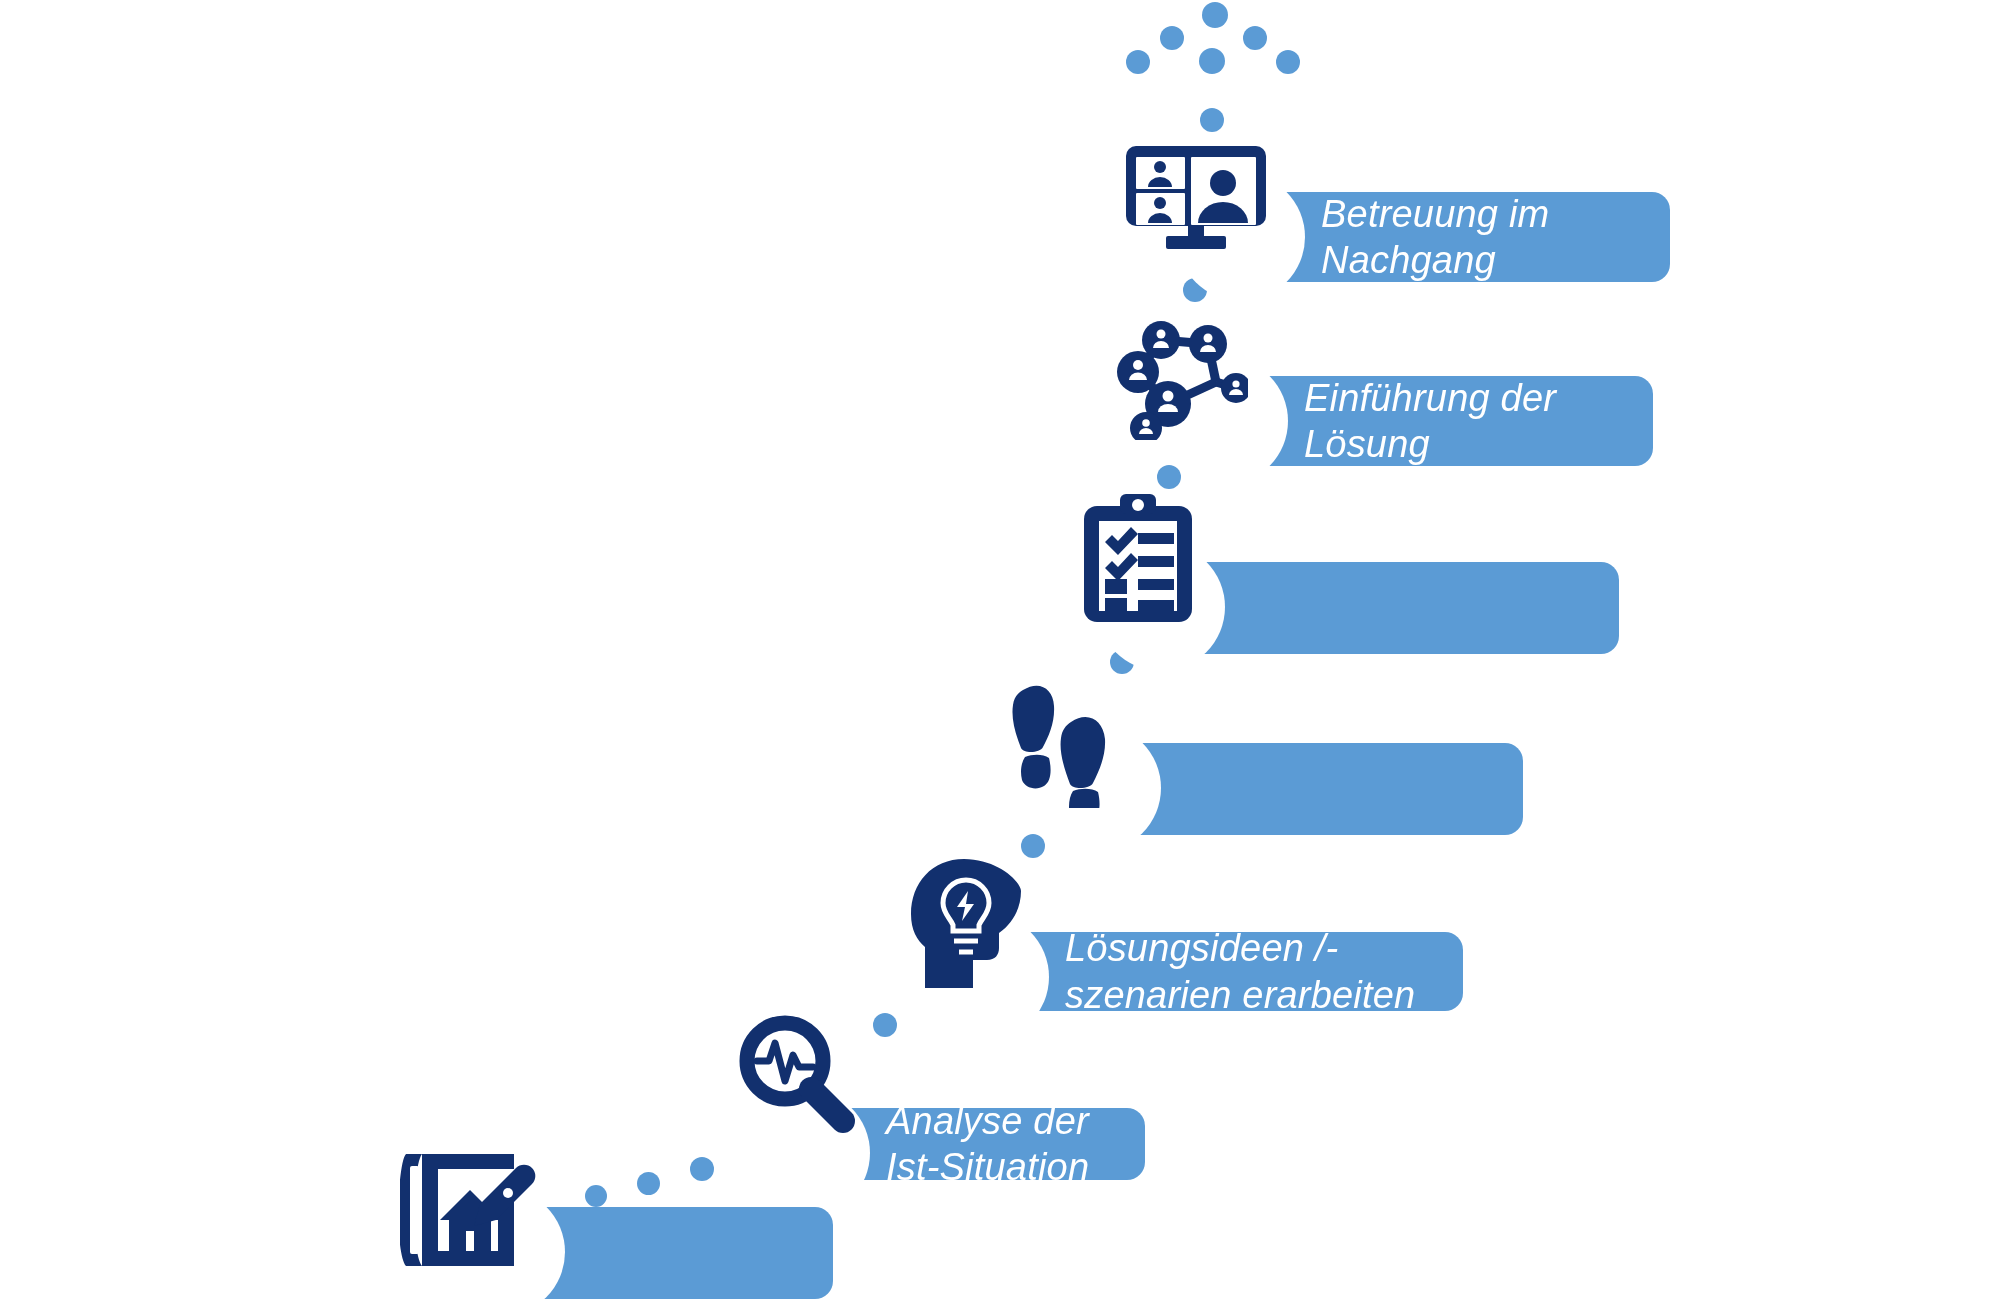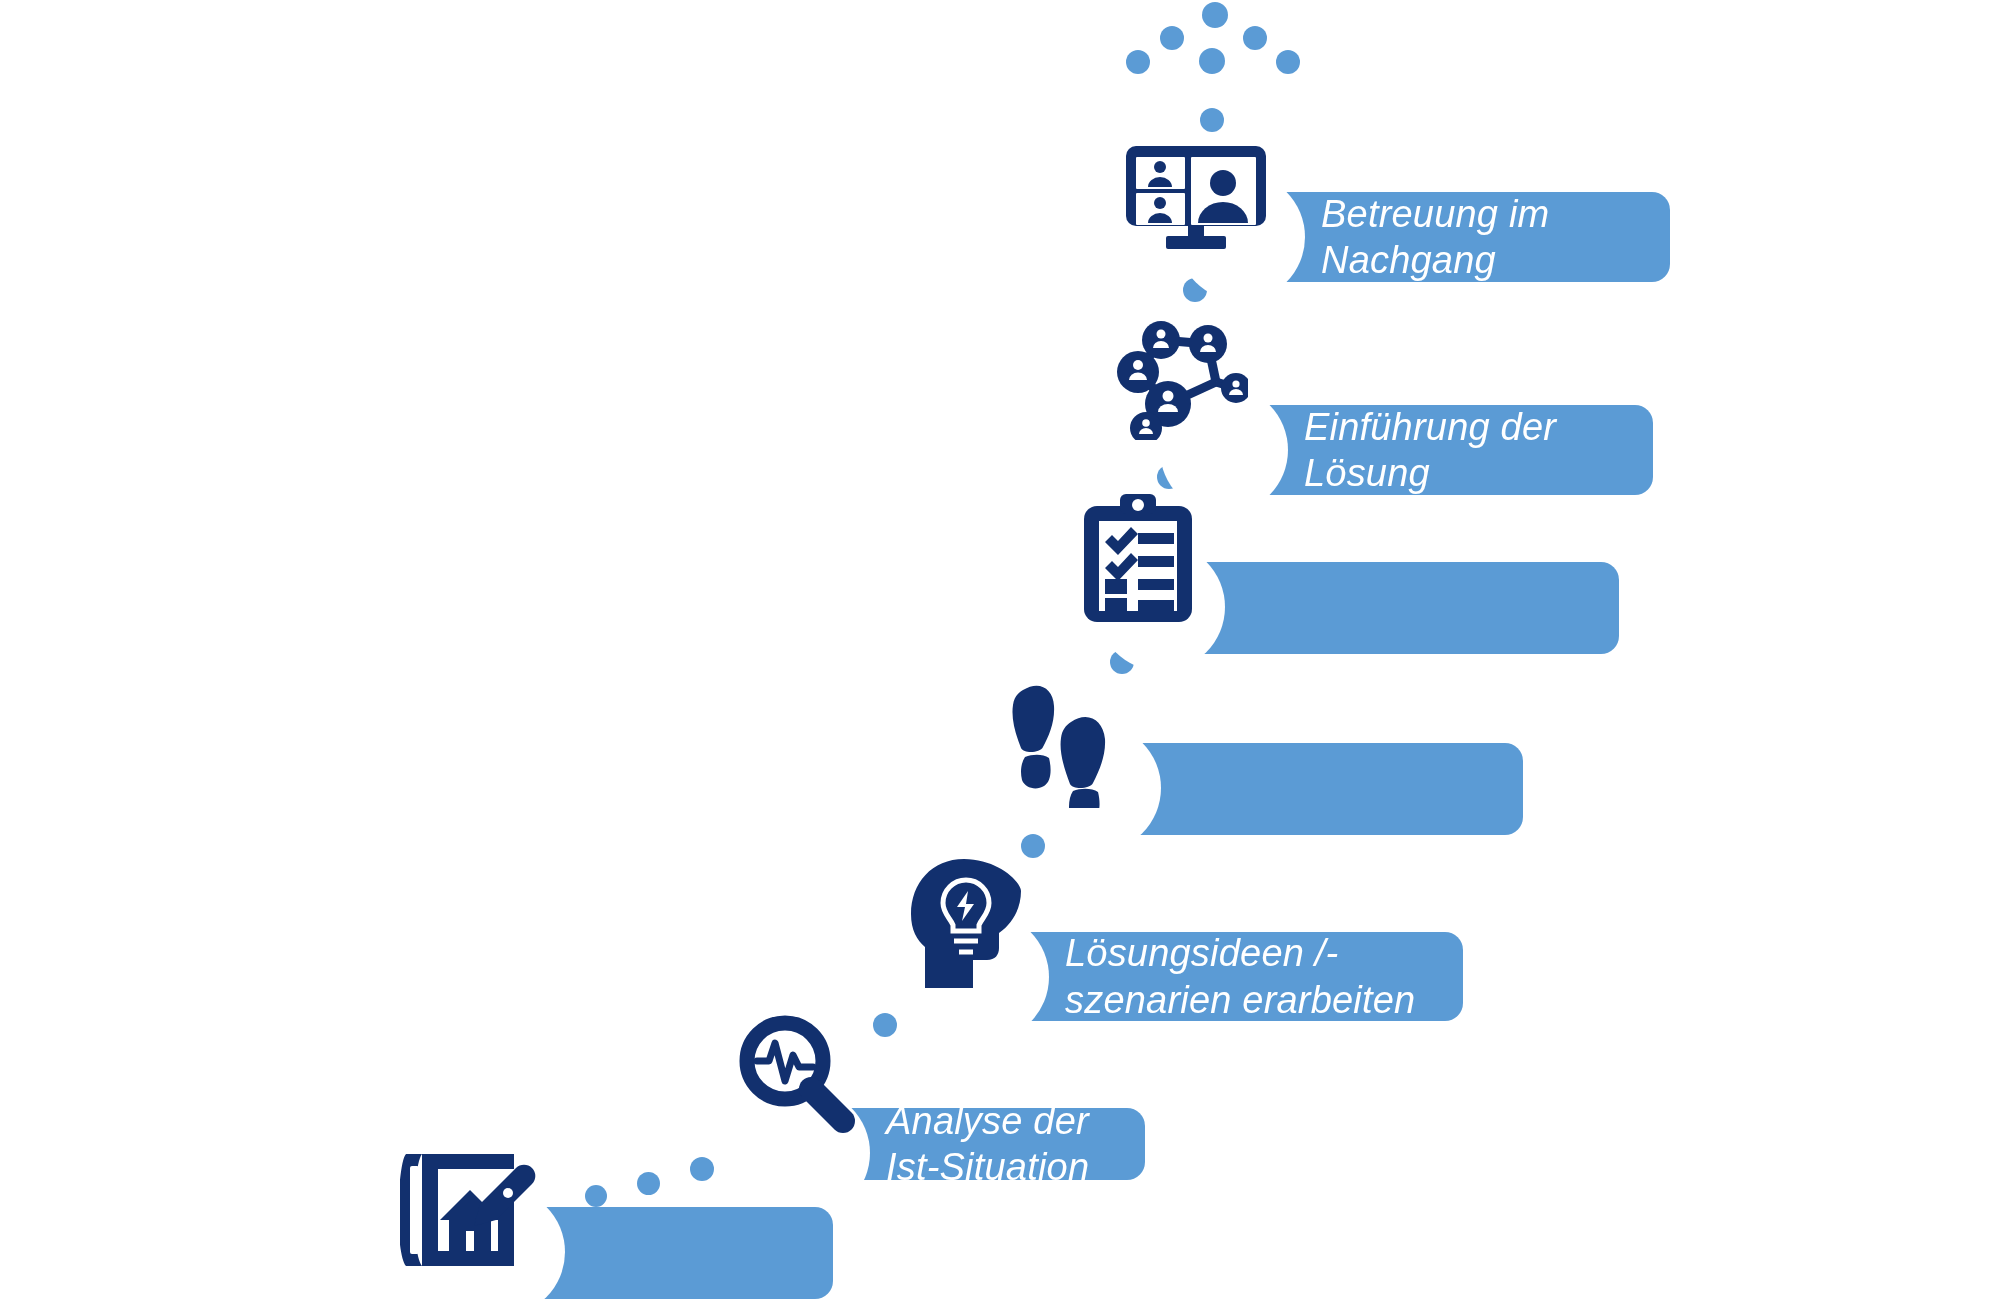--- a/index.html
+++ b/index.html
@@ -108,21 +108,21 @@
           <path d="M22 83 a12 10 0 0 1 24 0 z"></path>
 
           <circle cx="97" cy="43" r="13"></circle>
           <path d="M72 83 a25 21 0 0 1 50 0 z"></path>
         </g>
       </svg>
     </div>
   </div>
 
   <div class="step">
-    <div class="label-box" style="left:1226px;top:376px;width:427px;height:90px;margin-top:29px;">
+    <div class="label-box" style="left:1226px;top:376px;width:427px;height:90px;">
       <div class="crescent" style="left:-66px;top:-19px;width:128px;height:128px;"></div>
       <span class="label-text">Einführung der
 Lösung</span>
     </div>
     <div class="icon-wrap" style="left:1098px;top:310px;">
       <svg width="150" height="130" viewBox="0 0 150 130" aria-hidden="true">
         <g stroke="#12306e" stroke-width="9" fill="none">
           <path d="M63 30 L110 34"></path>
           <path d="M40 62 L63 30"></path>
           <path d="M110 34 L118 72"></path>
@@ -199,21 +199,21 @@
           <path d="M22 79 c8 -3 18 -3 24 1 c3 12 2 24 -5 28 c-8 5 -19 2 -22 -6 c-2 -8 -1 -17 3 -23 z"></path>
 
           <path d="M68 44 c16 -11 32 -3 34 17 c1 17 -6 32 -12 44 c-3 6 -20 7 -23 1 c-6 -16 -11 -32 -9 -46 c1 -8 5 -13 10 -16 z"></path>
           <path d="M70 113 c8 -3 19 -3 25 1 c3 12 2 25 -6 29 c-8 5 -19 2 -22 -6 c-2 -8 -1 -18 3 -24 z"></path>
         </g>
       </svg>
     </div>
   </div>
 
   <div class="step">
-    <div class="label-box" style="left:987px;top:932px;width:476px;height:89px;">
+    <div class="label-box" style="left:987px;top:932px;width:476px;height:79px;">
       <div class="crescent" style="left:-66px;top:-19px;width:128px;height:128px;"></div>
       <span class="label-text">Lösungsideen /-
 szenarien erarbeiten</span>
     </div>
     <div class="icon-wrap" style="left:908px;top:856px;">
       <svg width="120" height="135" viewBox="0 0 120 135" aria-hidden="true">
         <path fill="#12306e" d="M56 3 C24 3 3 27 3 58 c0 16 6 26 14 33 l0 41 h48 l0 -28 h14 c8 0 12 -5 12 -12 l0 -15 c14 -10 22 -25 22 -42 C113 26 90 3 56 3 z"></path>
         <g fill="none" stroke="#ffffff" stroke-width="5">
           <path d="M58 24 a23 23 0 0 1 23 23 c0 10 -7 15 -10 22 l0 6 l-26 0 l0 -6 c-3 -7 -10 -12 -10 -22 a23 23 0 0 1 23 -23 z"></path>
           <line x1="46" y1="85" x2="70" y2="85"></line>

